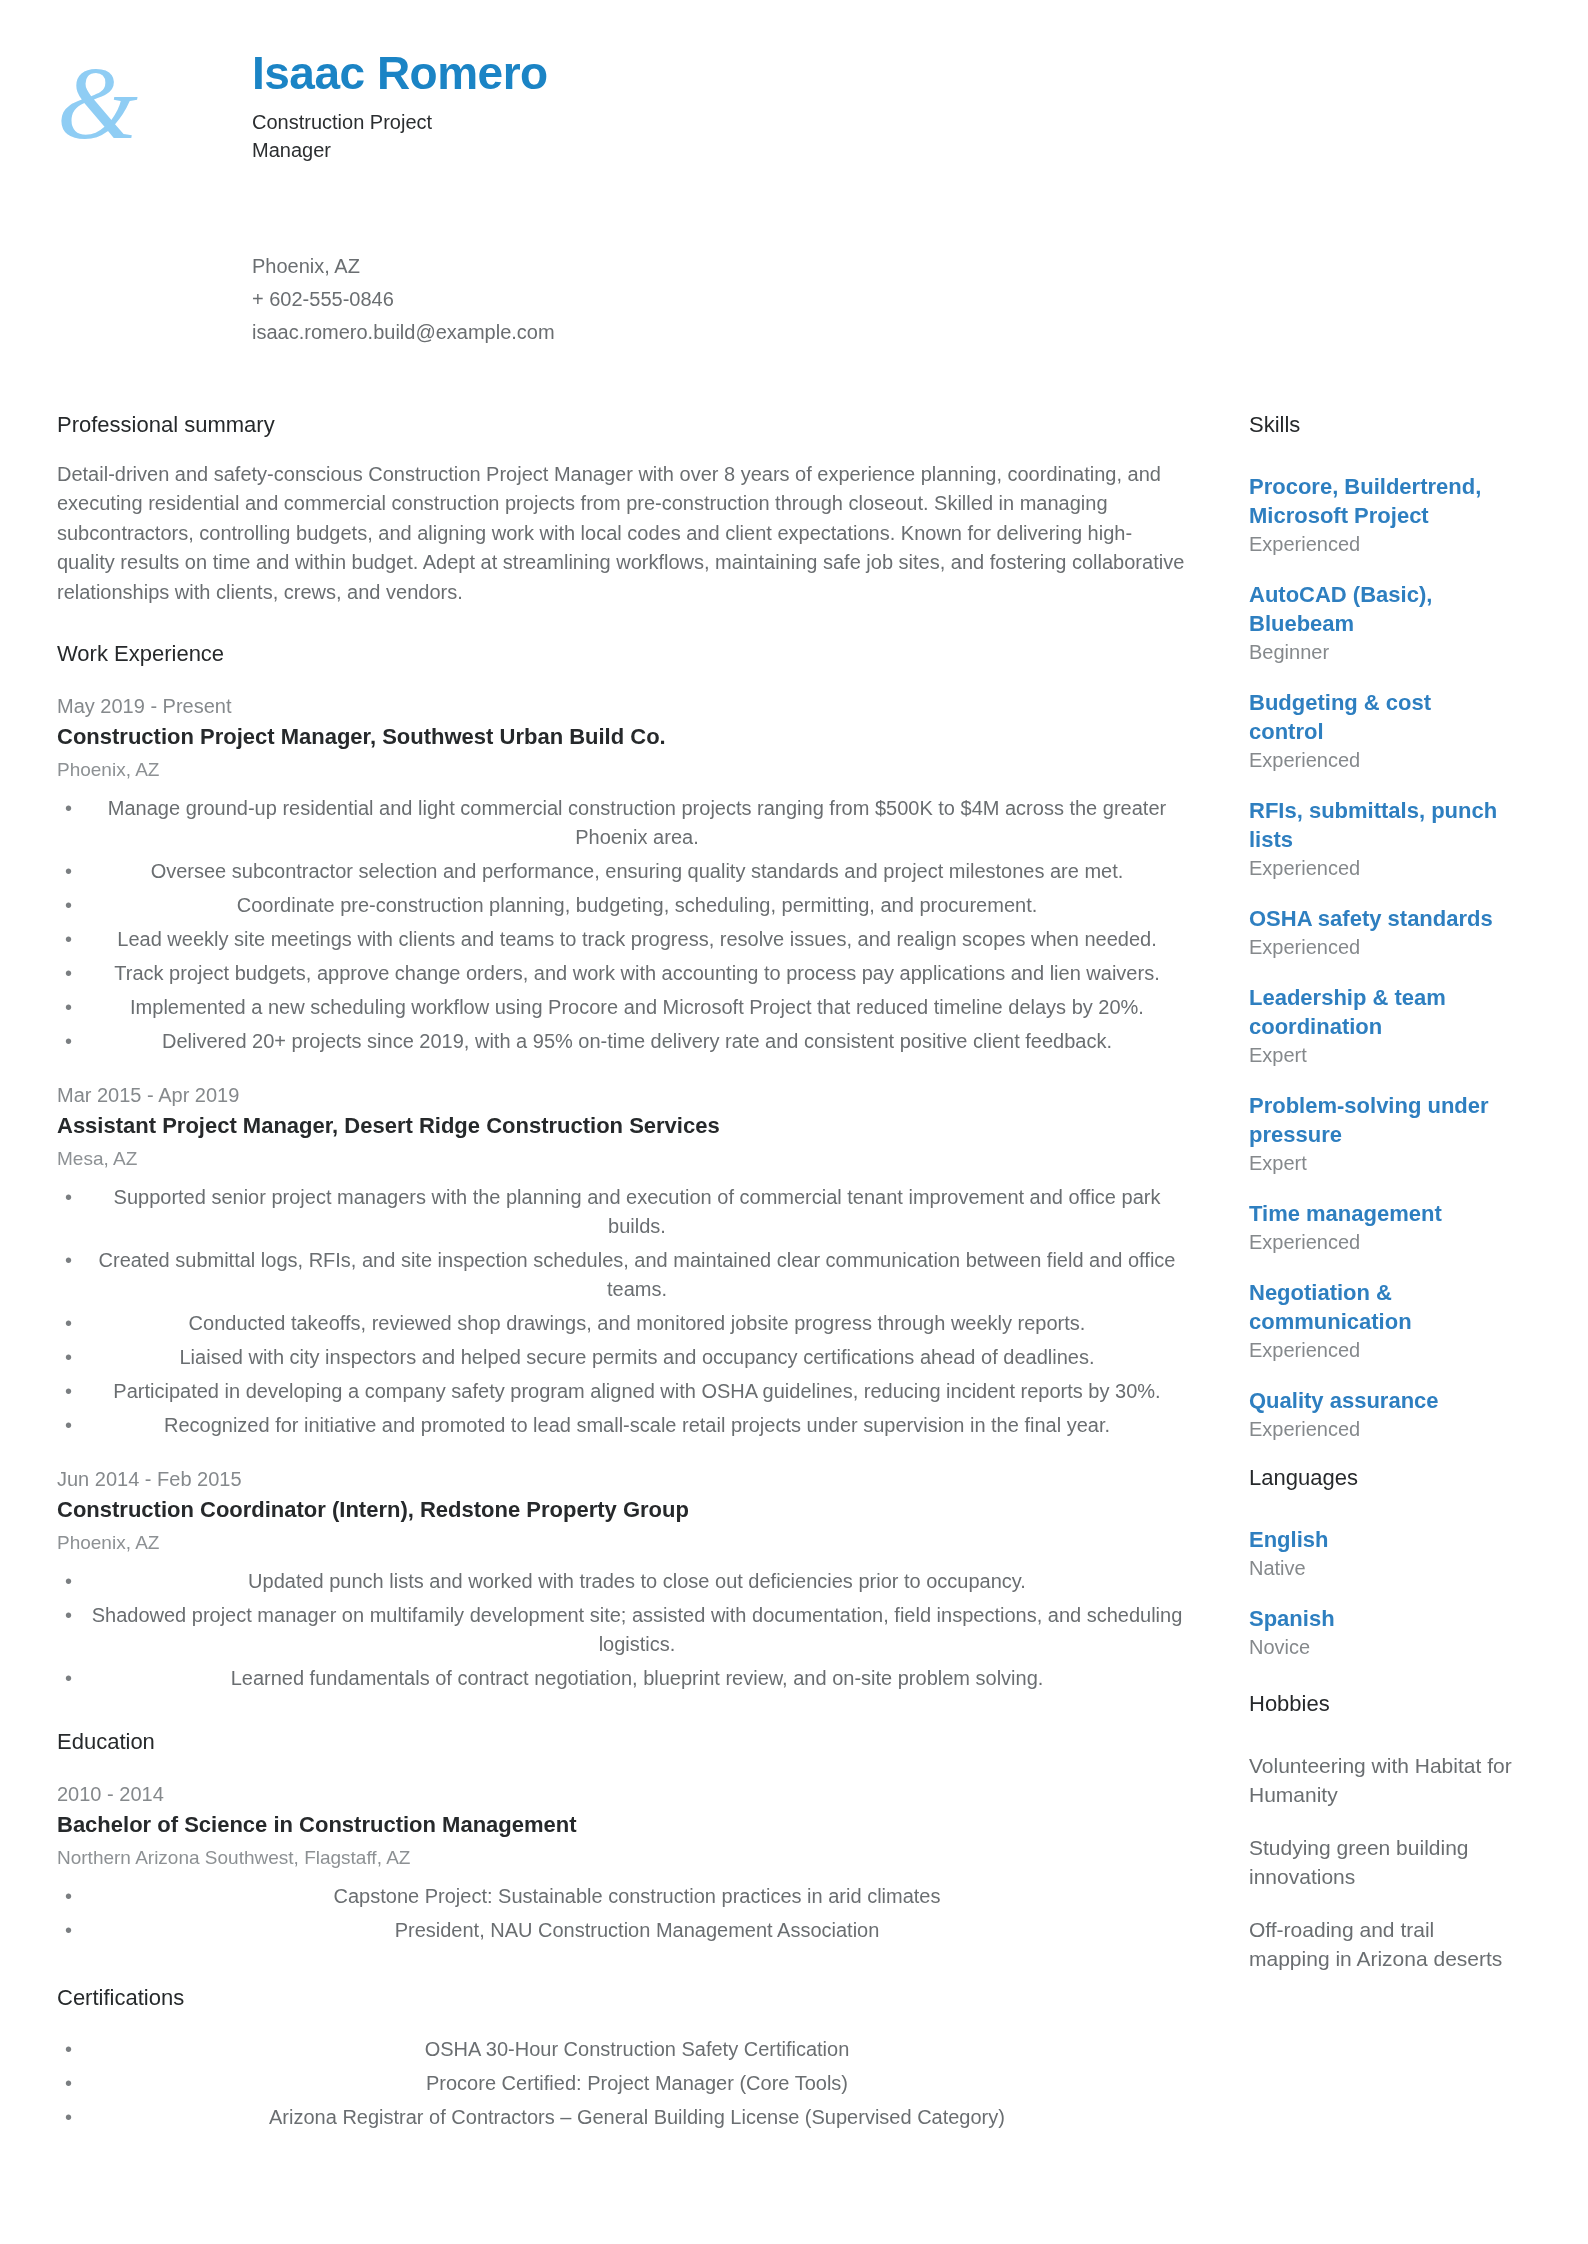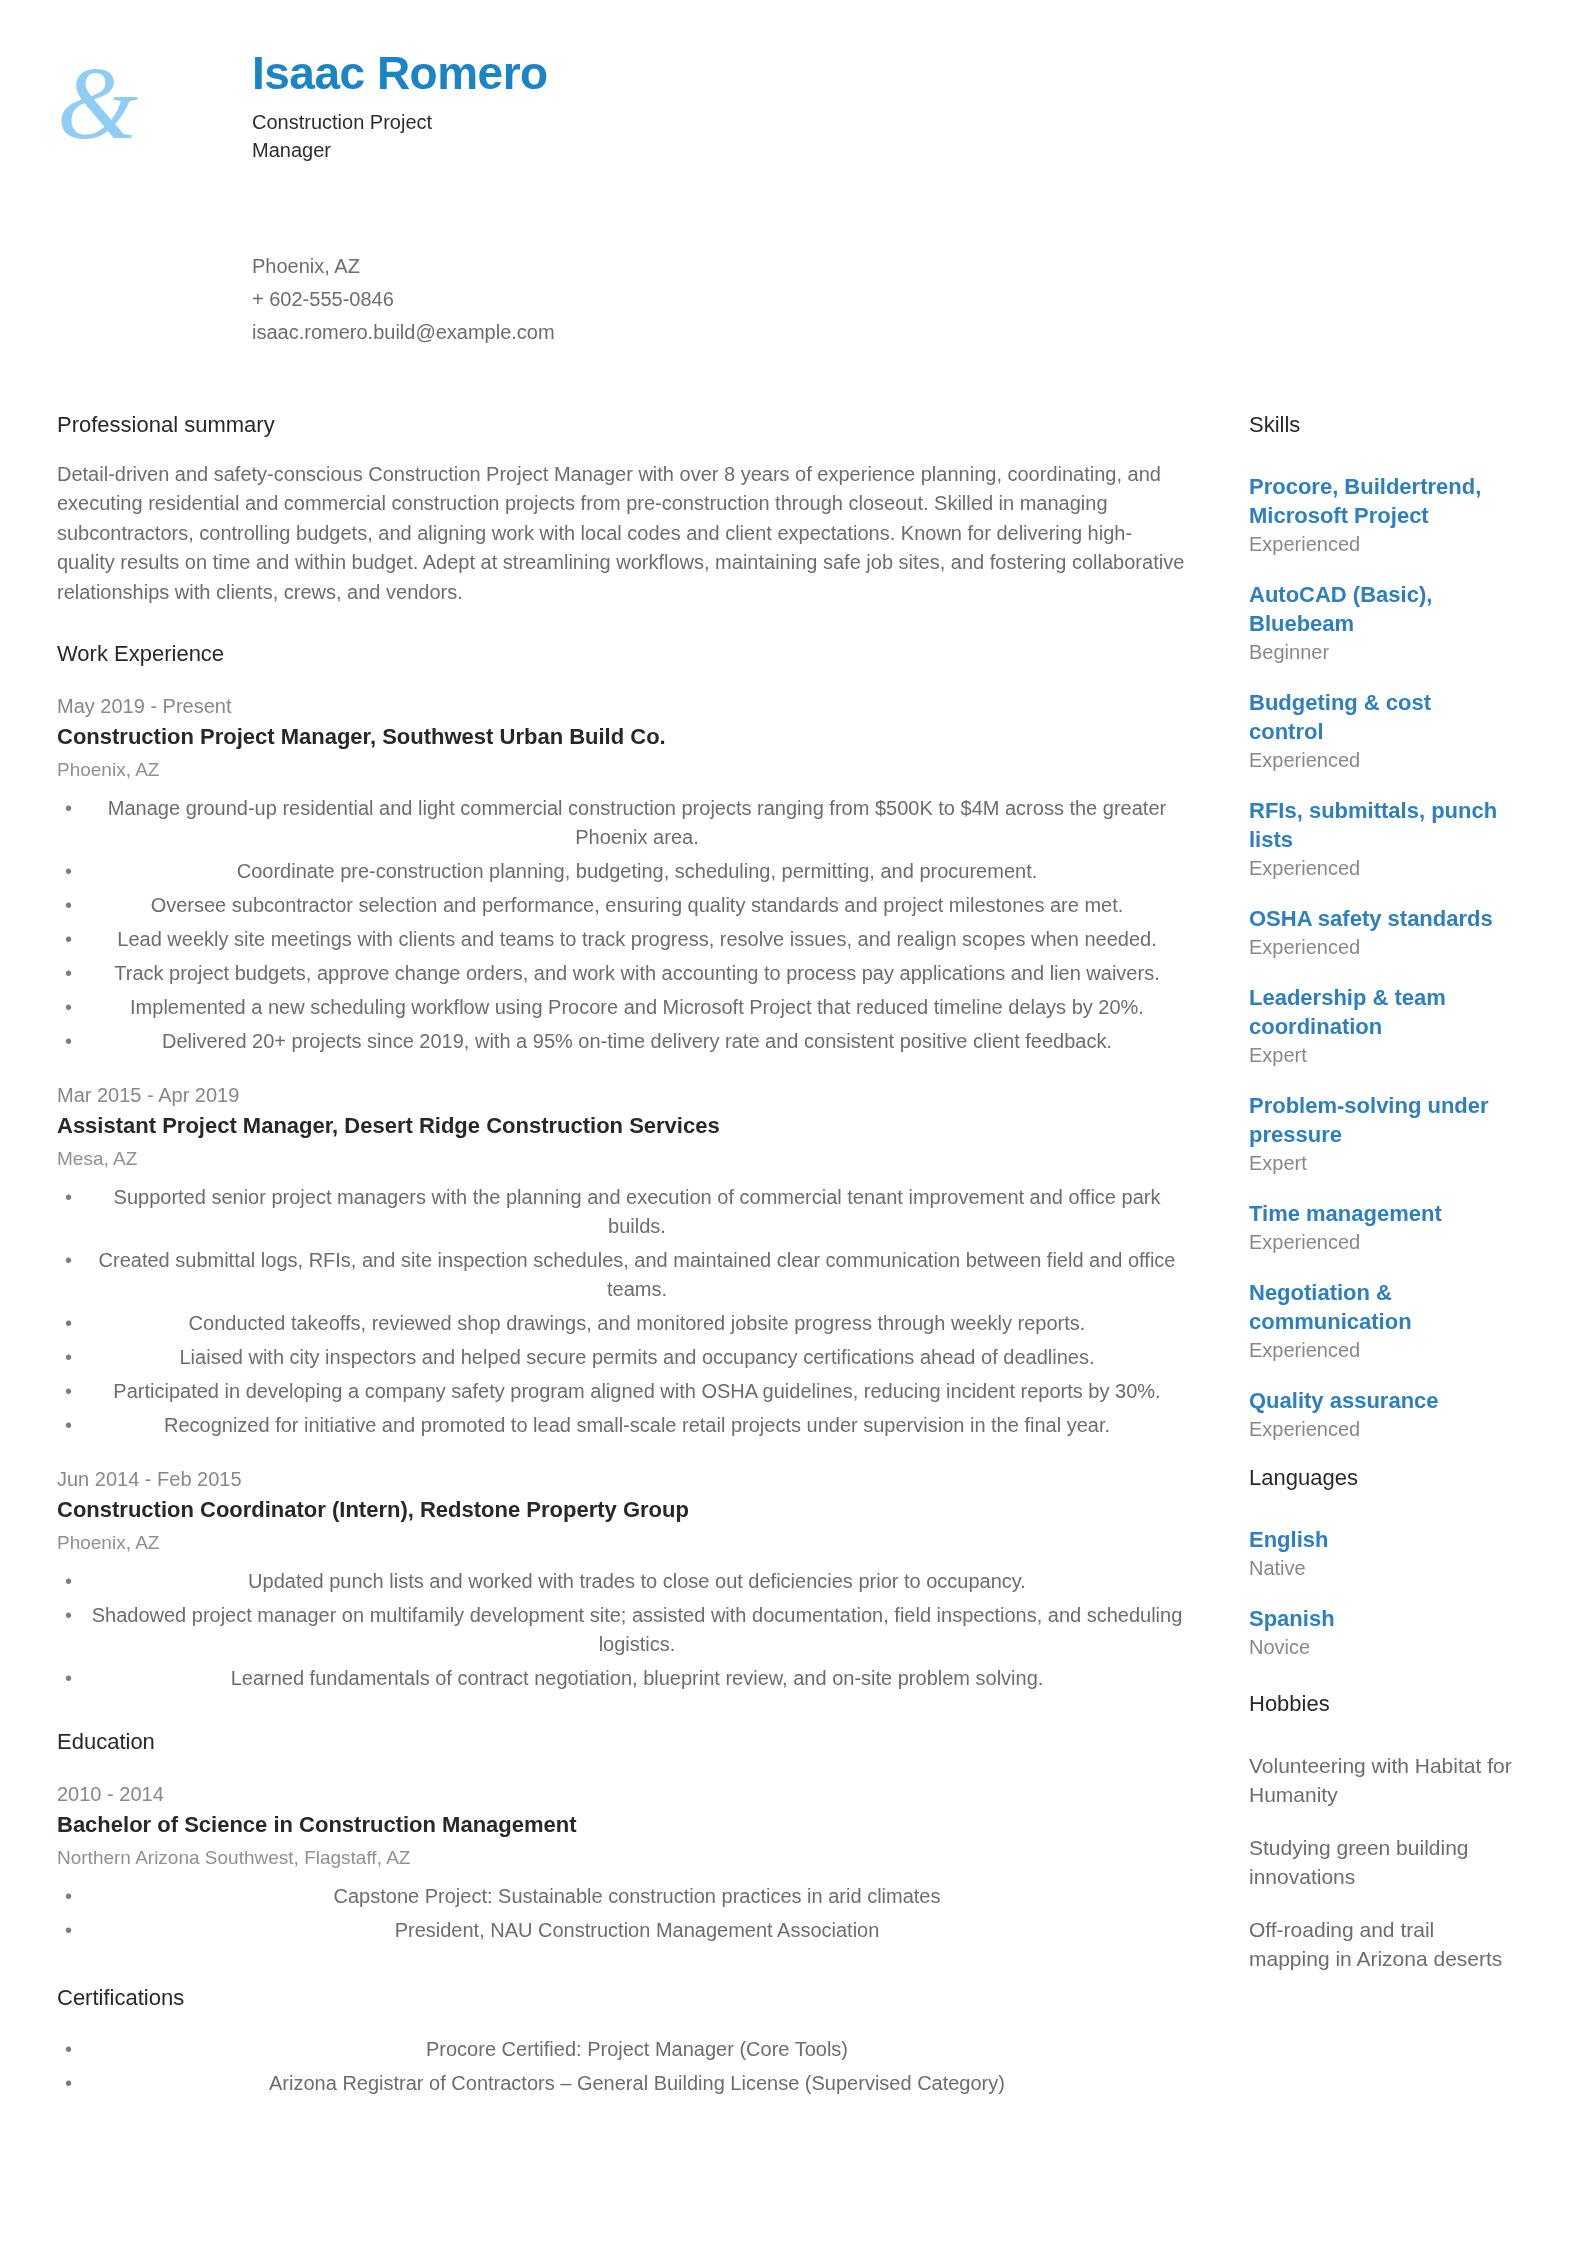--- a/index.html
+++ b/index.html
@@ -73,22 +73,22 @@
 
       <section>
         <h2 class="section-heading mt-exp">Work Experience</h2>
 
         <div class="job">
           <div class="job-dates">May 2019 - Present</div>
           <div class="job-title">Construction Project Manager, Southwest Urban Build Co.</div>
           <div class="job-loc">Phoenix, AZ</div>
           <ul class="bullets">
               <li>Manage ground-up residential and light commercial construction projects ranging from $500K to $4M across the greater Phoenix area.</li>
+              <li>Oversee subcontractor selection and performance, ensuring quality standards and project milestones are met.</li>
               <li>Coordinate pre-construction planning, budgeting, scheduling, permitting, and procurement.</li>
-              <li>Oversee subcontractor selection and performance, ensuring quality standards and project milestones are met.</li>
               <li>Lead weekly site meetings with clients and teams to track progress, resolve issues, and realign scopes when needed.</li>
               <li>Track project budgets, approve change orders, and work with accounting to process pay applications and lien waivers.</li>
               <li>Implemented a new scheduling workflow using Procore and Microsoft Project that reduced timeline delays by 20%.</li>
               <li>Delivered 20+ projects since 2019, with a 95% on-time delivery rate and consistent positive client feedback.</li>
             </ul>
         </div>
 
         <div class="job">
           <div class="job-dates">Mar 2015 - Apr 2019</div>
           <div class="job-title">Assistant Project Manager, Desert Ridge Construction Services</div>
@@ -124,20 +124,21 @@
           <ul class="bullets">
               <li>Capstone Project: Sustainable construction practices in arid climates</li>
               <li>President, NAU Construction Management Association</li>
             </ul>
         </div>
       </section>
 
       <section>
         <h2 class="section-heading mt-cert">Certifications</h2>
         <ul class="bullets" style="margin-top:24px">
+            <li>OSHA 30-Hour Construction Safety Certification</li>
             <li>Procore Certified: Project Manager (Core Tools)</li>
             <li>Arizona Registrar of Contractors – General Building License (Supervised Category)</li>
           </ul>
       </section>
 
     </main>
 
     <aside>
 
       <h2 class="section-heading">Skills</h2>

